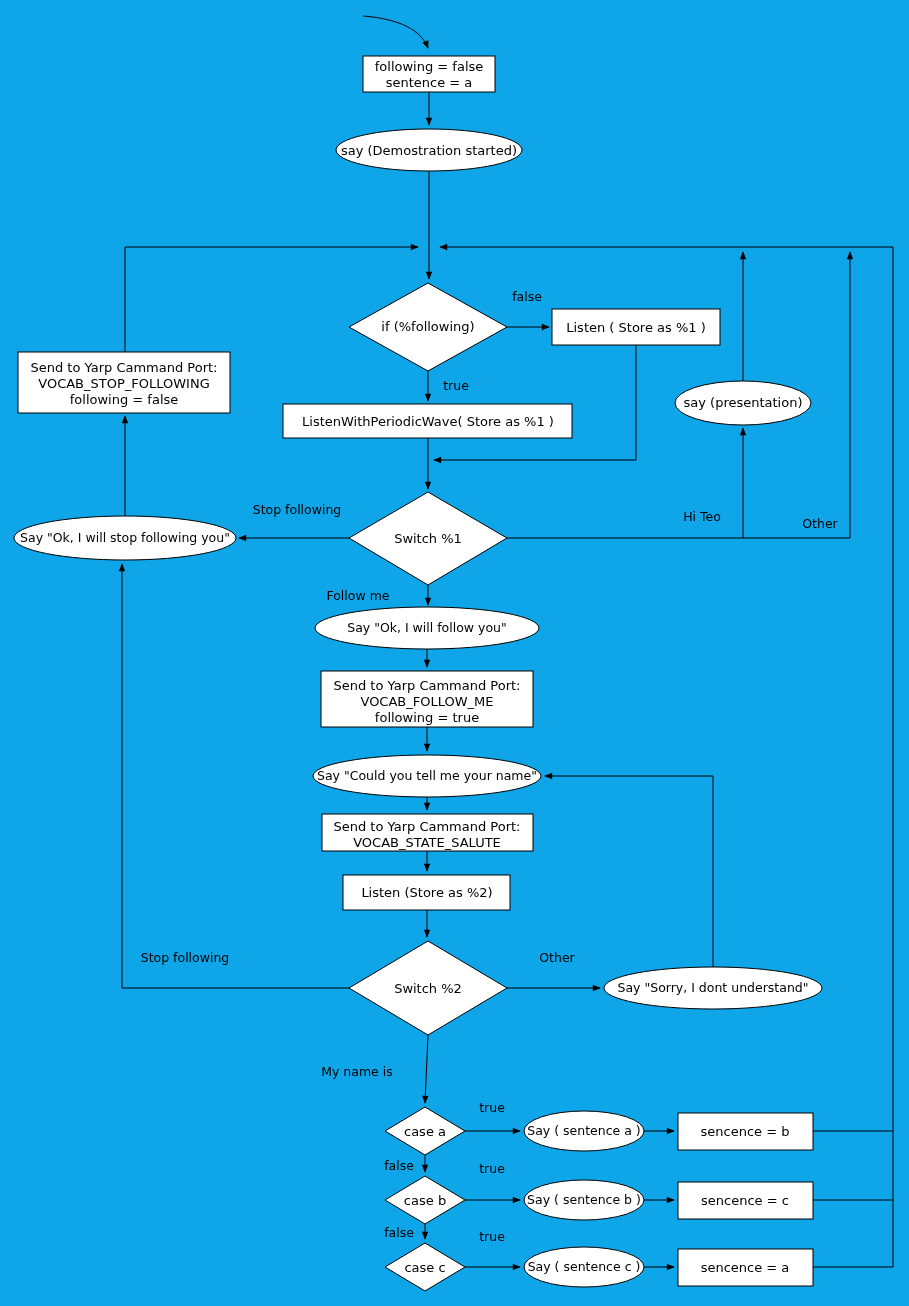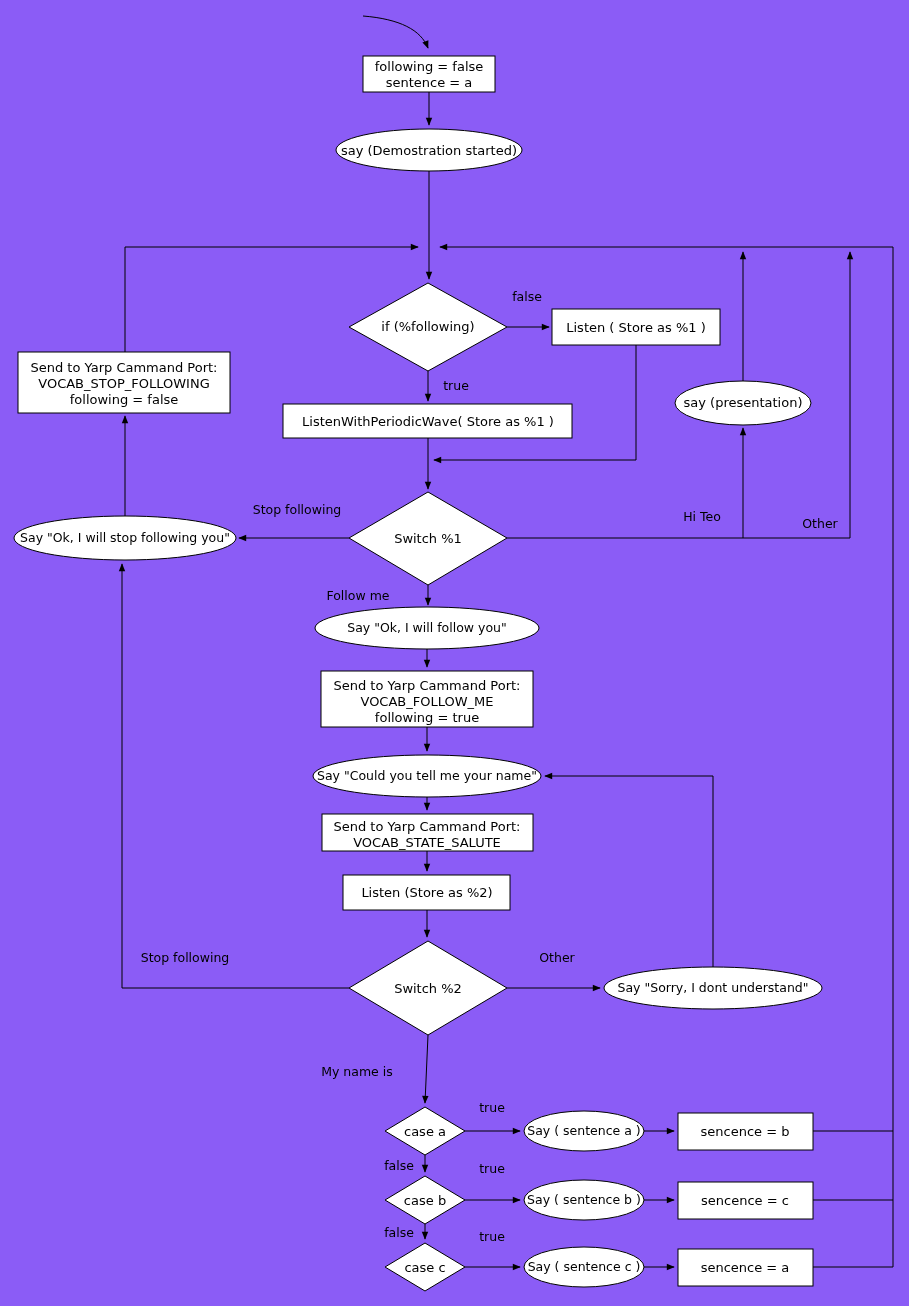--- a/index.html
+++ b/index.html
@@ -1,16 +1,16 @@
 <!DOCTYPE html>
 <html><head>
 <meta charset="utf-8">
 <style>
   html,body{margin:0;padding:0;background:#ffffff;}
-  .canvas{position:relative;width:909px;height:1306px;background:#8b5cf6;overflow:hidden;}
+  .canvas{position:relative;width:909px;height:1306px;background:#0ea5e9;overflow:hidden;}
   svg{display:block;}
   text{font-family:"DejaVu Sans", sans-serif;fill:#000000;}
   .nt{font-size:13px;}          
   .sm{font-size:12.5px;}        
   .lb{font-size:12.5px;}        
   .edge{stroke:#000000;stroke-width:1;fill:none;}
   .shape{stroke:#000000;stroke-width:1;fill:#ffffff;}
 </style>
 </head>
 <body>

